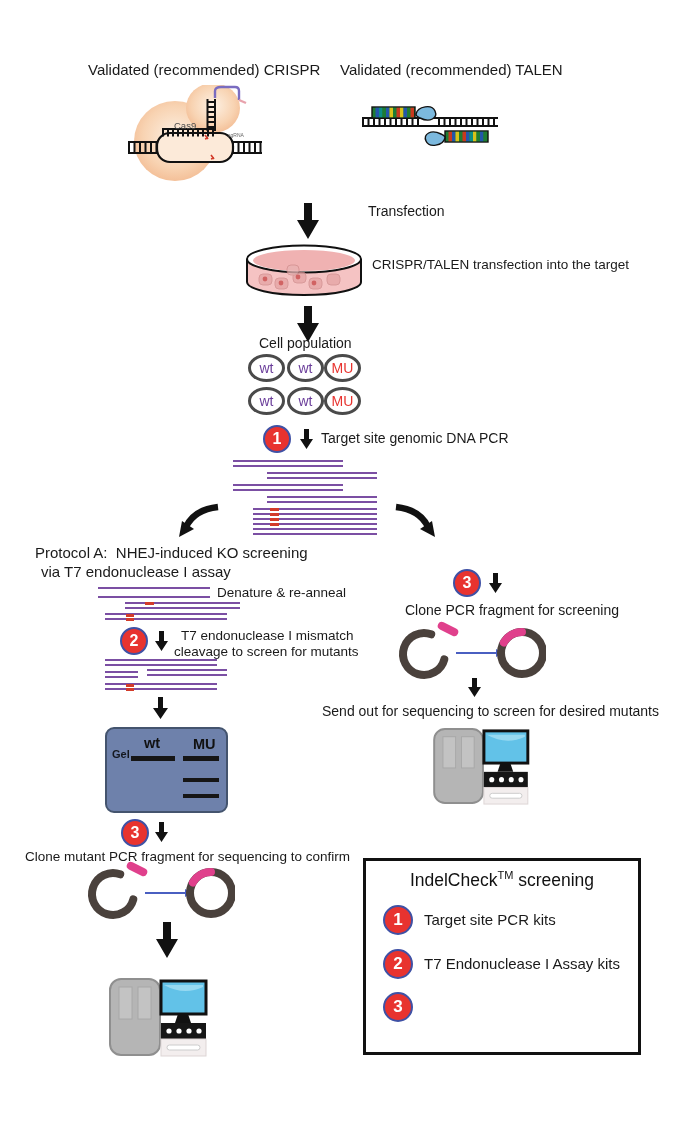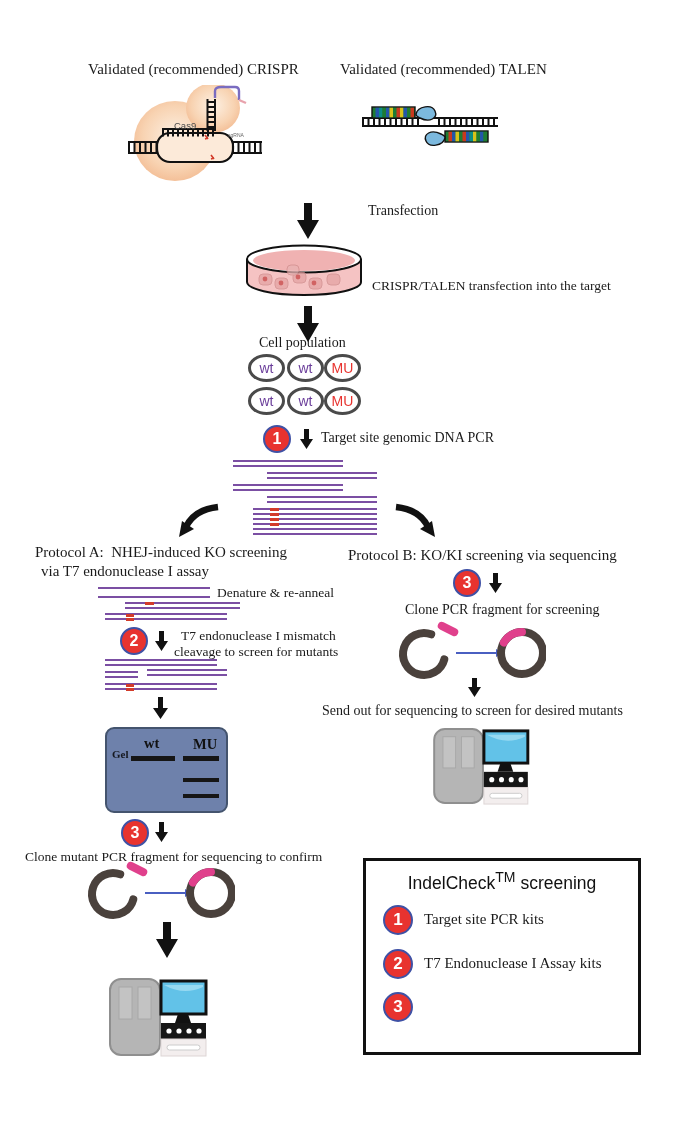--- a/index.html
+++ b/index.html
@@ -1,19 +1,19 @@
 <!DOCTYPE html>
 <html><head>
 <meta charset="utf-8">
 <style>
   html,body{margin:0;padding:0;background:#fff;}
   #canvas{position:relative;width:682px;height:1122px;background:#fff;overflow:hidden;
           font-family:"Liberation Sans",sans-serif;color:#1a1a1a;}
   .abs{position:absolute;}
-  .txt{position:absolute;font-family:Liberation Serif, serif;color:#1a1a1a;white-space:nowrap;}
+  .txt{position:absolute;font-family:Liberation Sans, sans-serif;color:#1a1a1a;white-space:nowrap;}
   .t15{font-size:15px;}
   .t14{font-size:14px;}
   .t13{font-size:13.5px;}
   .pre{white-space:pre;}
   
   .pair{position:absolute;height:7px;box-sizing:border-box;
         border-top:2px solid #7b4fa3;border-bottom:2px solid #7b4fa3;}
   .sline{position:absolute;height:2px;background:#7b4fa3;}
   .mut{position:absolute;width:8px;height:3px;background:#d23b2a;}
   .mutline{position:absolute;width:9px;height:2.5px;background:#d23b2a;}
@@ -29,21 +29,21 @@
   .cell.wt{color:#6a3d9a;}
   .cell.mu{color:#e8332f;}
   
   .gel{position:absolute;left:105px;top:727px;width:123px;height:86px;background:#6e81ab;
        border:2px solid #44546e;border-radius:9px;box-sizing:border-box;}
   .band{position:absolute;background:#161616;height:5px;}
   
   .pbox{position:absolute;left:363px;top:858px;width:278px;height:197px;border:3px solid #111;
         box-sizing:border-box;background:#fff;}
   .pbox-title{position:absolute;left:0;top:8px;width:100%;text-align:center;font-size:17.5px;color:#111;}
-  .pbox-title sup{font-size:14px;vertical-align:super;}
+  .pbox-title sup{font-size:11px;vertical-align:super;}
   svg text{font-family:"Liberation Sans",sans-serif;}
 </style>
 </head>
 <body>
 
 <div id="canvas">
 
   <div class="txt t15" style="left:88px;top:61px;">Validated (recommended) CRISPR</div>
   <div class="txt t15" style="left:340px;top:61px;">Validated (recommended) TALEN</div>
 
@@ -139,21 +139,21 @@
       <rect x="50" y="30" width="13" height="11" rx="4" fill="#e4a3a3" stroke="#cf8d8d"></rect>
       <rect x="66" y="36" width="13" height="11" rx="4" fill="#e4a3a3" stroke="#cf8d8d"></rect>
       <rect x="84" y="32" width="13" height="11" rx="4" fill="#e4a3a3" stroke="#cf8d8d"></rect>
       <rect x="44" y="23" width="12" height="10" rx="4" fill="#e9b3b3" stroke="#cf8d8d"></rect>
       <circle cx="38" cy="41" r="2.4" fill="#c64444"></circle>
         <circle cx="71" cy="41" r="2.4" fill="#c64444"></circle>
       <circle cx="55" cy="35" r="2.4" fill="#c64444"></circle>
         <circle cx="22" cy="37" r="2.4" fill="#c64444"></circle>
     </g>
   </svg>
-  <div class="txt t13" style="left:372px;top:257px;margin-top:21px;">CRISPR/TALEN transfection into the target</div>
+  <div class="txt t13" style="left:372px;top:257px;">CRISPR/TALEN transfection into the target</div>
 
   <svg class="abs" style="left:297px;top:306px;" width="22" height="36" viewBox="0 0 22 36">
     <polygon points="7,0 15,0 15,17 22,17 11,36 0,17 7,17" fill="#111"></polygon>
   </svg>
 
   <div class="txt t14" style="left:259px;top:335px;">Cell population</div>
   <div class="cell wt" style="left:248px;top:354px;">
       <span>wt</span>
     </div>
   <div class="cell wt" style="left:287px;top:354px;">
@@ -267,21 +267,20 @@
     <polygon points="70,38 80,38 83,47 67,47" fill="#111"></polygon>
     <rect x="53" y="47" width="45" height="16" fill="#161616"></rect>
     <circle cx="61" cy="55" r="2.6" fill="#fff"></circle>
       <circle cx="71" cy="55" r="2.6" fill="#fff"></circle>
     <circle cx="81" cy="55" r="2.6" fill="#fff"></circle>
       <circle cx="91" cy="55" r="2.6" fill="#fff"></circle>
     <rect x="53" y="63" width="45" height="17" fill="#f3eeee" stroke="#ddd5d5"></rect>
     <rect x="59" y="69" width="33" height="5" rx="2.5" fill="#fff" stroke="#ccc"></rect>
   </svg>
 
-  <div class="txt t15" style="left:348px;top:547px;">Protocol B: KO/KI screening via sequencing</div>
   <div class="stepc" style="left:453px;top:569px;">3</div>
   <svg class="abs" style="left:489px;top:573px;" width="13" height="20" viewBox="0 0 13 20">
     <polygon points="4,0 9,0 9,10 13,10 6.5,20 0,10 4,10" fill="#111"></polygon>
   </svg>
   <div class="txt t14" style="left:405px;top:602px;">Clone PCR fragment for screening</div>
 
   <svg class="abs" style="left:396px;top:620px;" width="150" height="62" viewBox="0 0 150 62">
     <path d="M35.2,14.3 A21,21 0 1 0 48.3,39.4" fill="none" stroke="#4a413c" stroke-width="8" stroke-linecap="round"></path>
     <rect x="41" y="5" width="22" height="8" rx="4" transform="rotate(27 52 9)" fill="#e0408c"></rect>
     <line x1="60" y1="33" x2="100" y2="33" stroke="#4a5fc1" stroke-width="2"></line>

